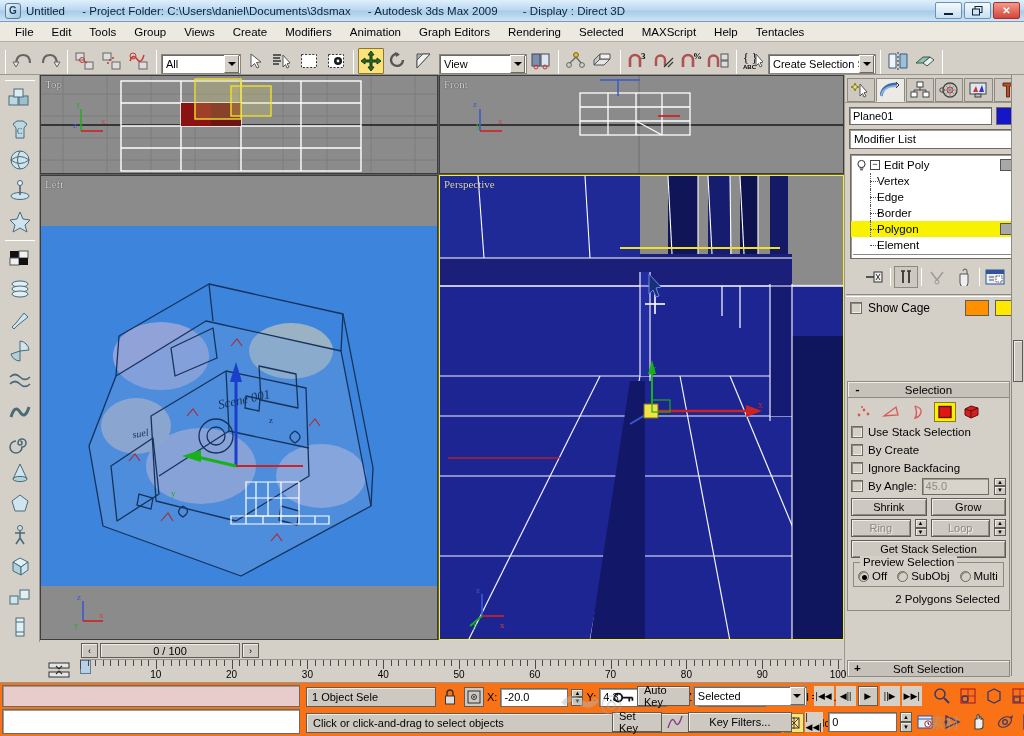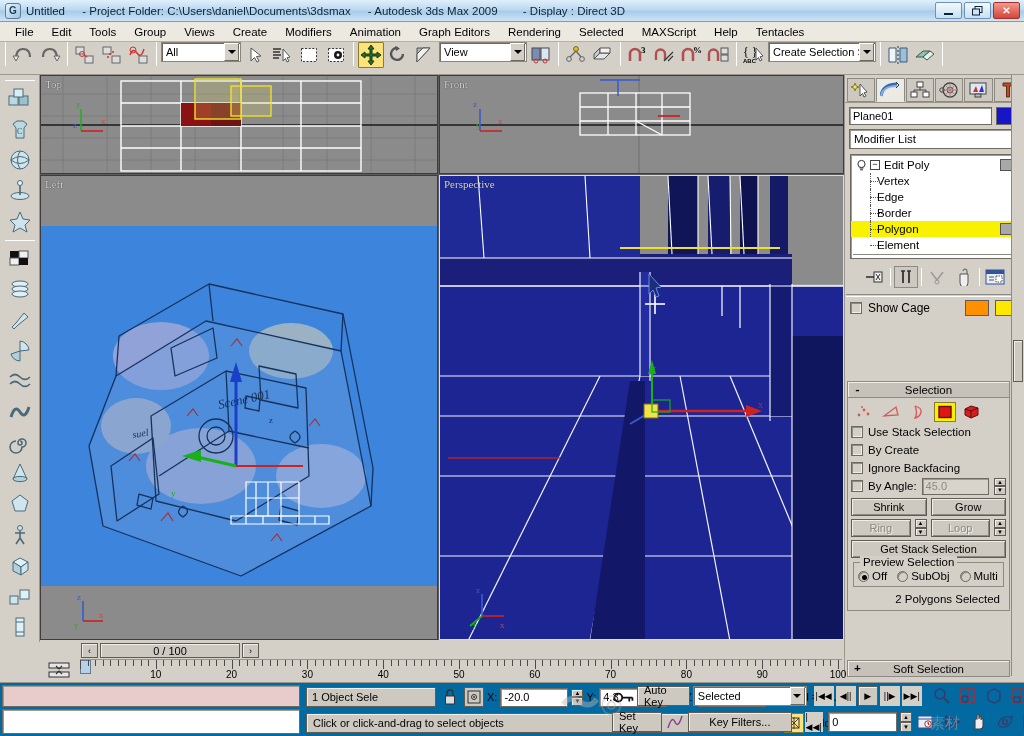--- a/index.html
+++ b/index.html
@@ -35,21 +35,21 @@
   
   .menubar {
     height:20px; background:#ece9e0; border-bottom:1px solid #b5b0a5;
     display:flex; align-items:center; padding-left:6px;
   }
   .menu-item { padding:2px 9px; font-size:11.5px; color:#000; cursor:default; }
 
   
   .toolbar {
     height:33px; background:#d4d0c8; border-bottom:1px solid #9a968c;
-    display:flex; align-items:flex-start; padding:0 2px; gap:1px;
+    display:flex; align-items:flex-end; padding:0 2px; gap:1px;
   }
   .tsep { width:1px; height:24px; background:#8d8a82; margin:0 3px; border-right:1px solid #fff; }
   .tbtn {
     width:26px; height:26px; display:flex; align-items:center; justify-content:center;
     border:1px solid transparent; border-radius:1px; position:relative;
   }
   .tbtn.active { background:#fbe27a; border:1px solid #8a7a2a; }
   .tbtn svg { display:block; }
   .combo {
     height:20px; border:1px solid #8a867e; background:#fff;
@@ -198,21 +198,21 @@
   .ruler .tick { position:absolute; top:0; width:1px; background:#4a4a4a; }
   .ruler .lab { position:absolute; top:9px; font-size:10px; transform:translateX(-50%); }
   .timeslider-handle {
     position:absolute; left:0; top:0; width:11px; height:14px; background:#b8cfe5;
     border:1px solid #5a7d9b;
   }
   .trackbtn { position:absolute; left:2px; top:1px; width:34px; height:20px;
     display:flex; align-items:center; justify-content:center; }
 
   
-  .statusbar { position:absolute; left:0; bottom:0; width:1024px; height:54px; background:#0369a1; border-top:1px solid #9a968c; }
+  .statusbar { position:absolute; left:0; bottom:0; width:1024px; height:54px; background:#f97316; border-top:1px solid #9a968c; }
   .sb-leftpanel { position:absolute; left:2px; top:2px; width:300px; height:50px; }
   .sb-mini { width:298px; height:22px; background:#e8cccc; border:1px solid #6e6a62; box-shadow:inset 1px 1px 0 #9e9a92; }
   .sb-mini2 { width:298px; height:25px; margin-top:2px; background:#fff; border:1px solid #6e6a62; box-shadow:inset 1px 1px 0 #9e9a92; }
   .sb-row1 { position:absolute; left:306px; top:2px; height:24px; display:flex; align-items:center; gap:3px; }
   .sb-row2 { position:absolute; left:306px; top:28px; height:24px; display:flex; align-items:center; gap:3px; }
   .sel-status {
     width:130px; height:20px; background:#cdc9c1; border:1px solid #5f5c55;
     box-shadow:inset 1px 1px 0 #efeee9; font-size:11px; display:flex; align-items:center; padding-left:5px;
   }
   .prompt {

